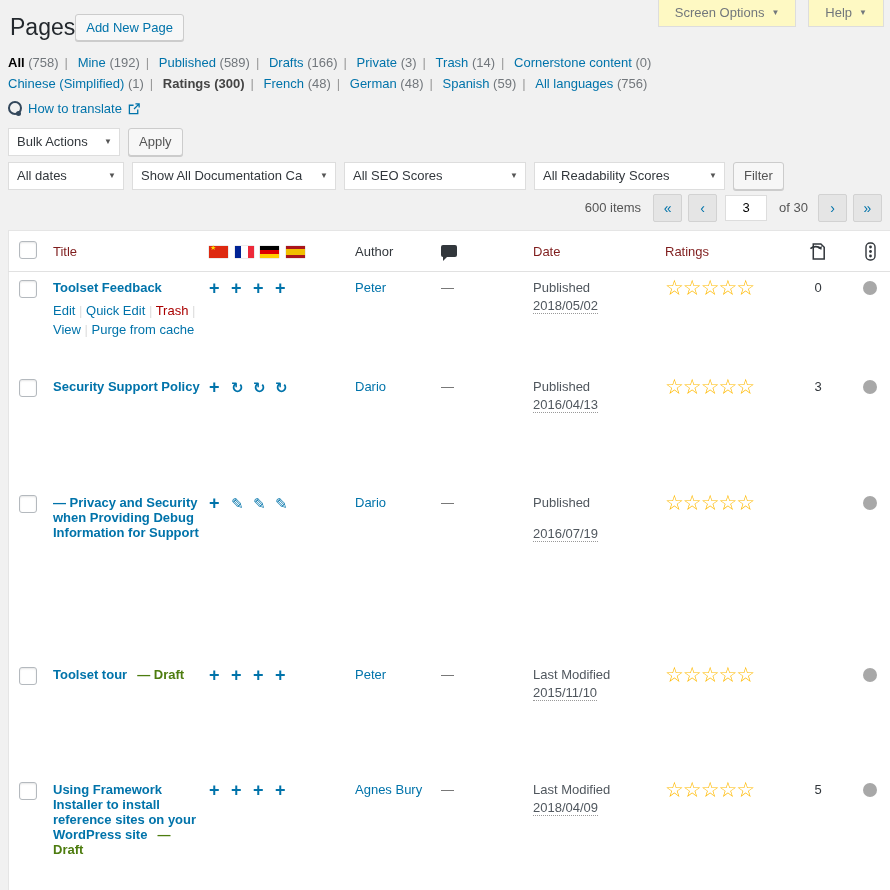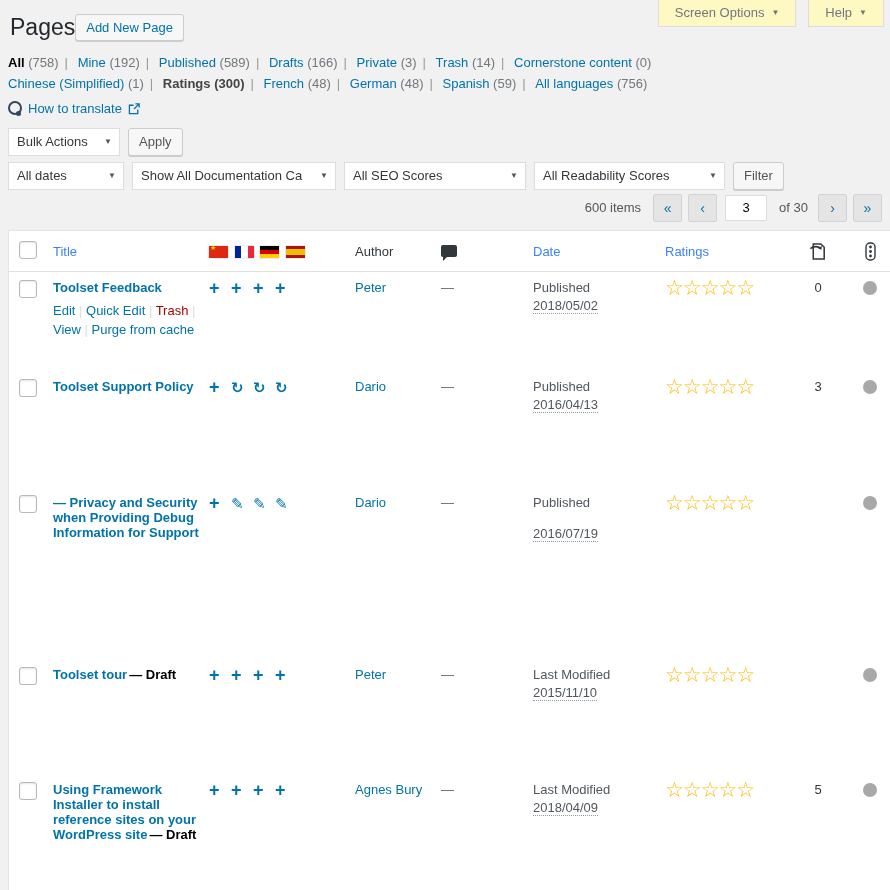--- a/index.html
+++ b/index.html
@@ -57,38 +57,38 @@
     display:inline-flex;align-items:center;justify-content:center;color:#0073aa;font-size:14px;cursor:pointer}
   .page-input{width:40px;height:24px;border:1px solid #ddd;text-align:center;font-size:13px;
     background:#fff;padding:0;margin:0 2px}
   .pager-of{color:#555;margin:0 4px}
 
   
   table.list{border-collapse:collapse;table-layout:fixed;width:874px;margin:8px 8px 0;
     background:#fff;border:1px solid #e5e5e5}
   th,td{vertical-align:top;text-align:left;font-weight:400;padding:8px 2px 8px 4px;font-size:13px}
   thead th{border-bottom:1px solid #e1e1e1;padding-top:10px;padding-bottom:9px;vertical-align:middle}
-  th.sortable a{color:#3b82f6}
+  th.sortable a{color:#7f1d1d}
   .col-cb{width:34px}.col-title{width:150px}.col-langs{width:140px}.col-author{width:80px}
   .col-comments{width:86px}.col-date{width:126px}.col-ratings{width:126px}
   .col-count{width:42px;text-align:center}.col-seo{width:50px;text-align:center}
 
   .cb{display:inline-block;width:16px;height:16px;background:#fff;border:1px solid #b4b9be;
     border-radius:3px;box-shadow:inset 0 1px 2px rgba(0,0,0,.1);margin-left:6px;cursor:pointer}
 
   .flag{display:inline-block;width:19px;height:12px;margin-right:3px;box-shadow:0 0 1px rgba(0,0,0,.45);
     position:relative;vertical-align:middle}
   .flag-cn{background:#de2910}
   .flag-cn::after{content:"★";color:#ffde00;font-size:7px;position:absolute;left:1px;top:-2px}
   .flag-fr{background:linear-gradient(to right,#002395 33.4%,#fff 33.4% 66.7%,#ed2939 66.7%)}
   .flag-de{background:linear-gradient(#000 33.4%,#d00 33.4% 66.7%,#ffce00 66.7%)}
   .flag-es{background:linear-gradient(#aa151b 25%,#f1bf00 25% 75%,#aa151b 75%)}
 
   .row-title a{color:#0073aa;font-weight:700}
-  .post-state{color:#000000;font-weight:700;margin-left:2px}
+  .post-state{color:#4d7c0f;font-weight:700;margin-left:10px}
   .row-actions{margin-top:6px;color:#ddd;line-height:1.5}
   .row-actions a{color:#0073aa}
   .row-actions a.trash{color:#a00}
   .row-actions a:not(:last-child)::after{content:" | ";color:#ddd;font-weight:400}
 
   .lang-icon{display:inline-block;width:22px;color:#0073aa;font-weight:700;font-size:18px;
     line-height:16px;cursor:pointer;text-align:left}
   .lang-icon.small{font-size:15px}
 
   .author a{color:#0073aa}
@@ -247,21 +247,21 @@
         <div style="margin-top:3px"><span class="date-val">2018/05/02</span></div>
       </td>
       <td class="col-ratings"><span class="stars">☆☆☆☆☆</span></td>
       <td class="col-count"><span class="cnt">0</span></td>
       <td class="col-seo"><span class="dot" style="background: rgb(168, 168, 168);"></span></td>
 
     </tr>
 
     <tr class="r1">
       <td class="col-cb"><span class="cb"></span></td>
-      <td class="col-title"><span class="row-title"><a>Toolset Support Policy</a><span class="post-state"></span></span></td>
+      <td class="col-title"><span class="row-title"><a>Security Support Policy</a><span class="post-state"></span></span></td>
       <td class="col-langs">
         <span class="lang-icon">+</span><span class="lang-icon small">↻</span><span class="lang-icon small">↻</span><span class="lang-icon small">↻</span>
       </td>
       <td class="col-author author"><a>Dario</a></td>
       <td class="col-comments"><span class="dash">—</span></td>
       <td class="col-date">
         <div class="date-lbl">Published</div>
         <div style="margin-top:3px"><span class="date-val">2016/04/13</span></div>
       </td>
       <td class="col-ratings"><span class="stars">☆☆☆☆☆</span></td>

